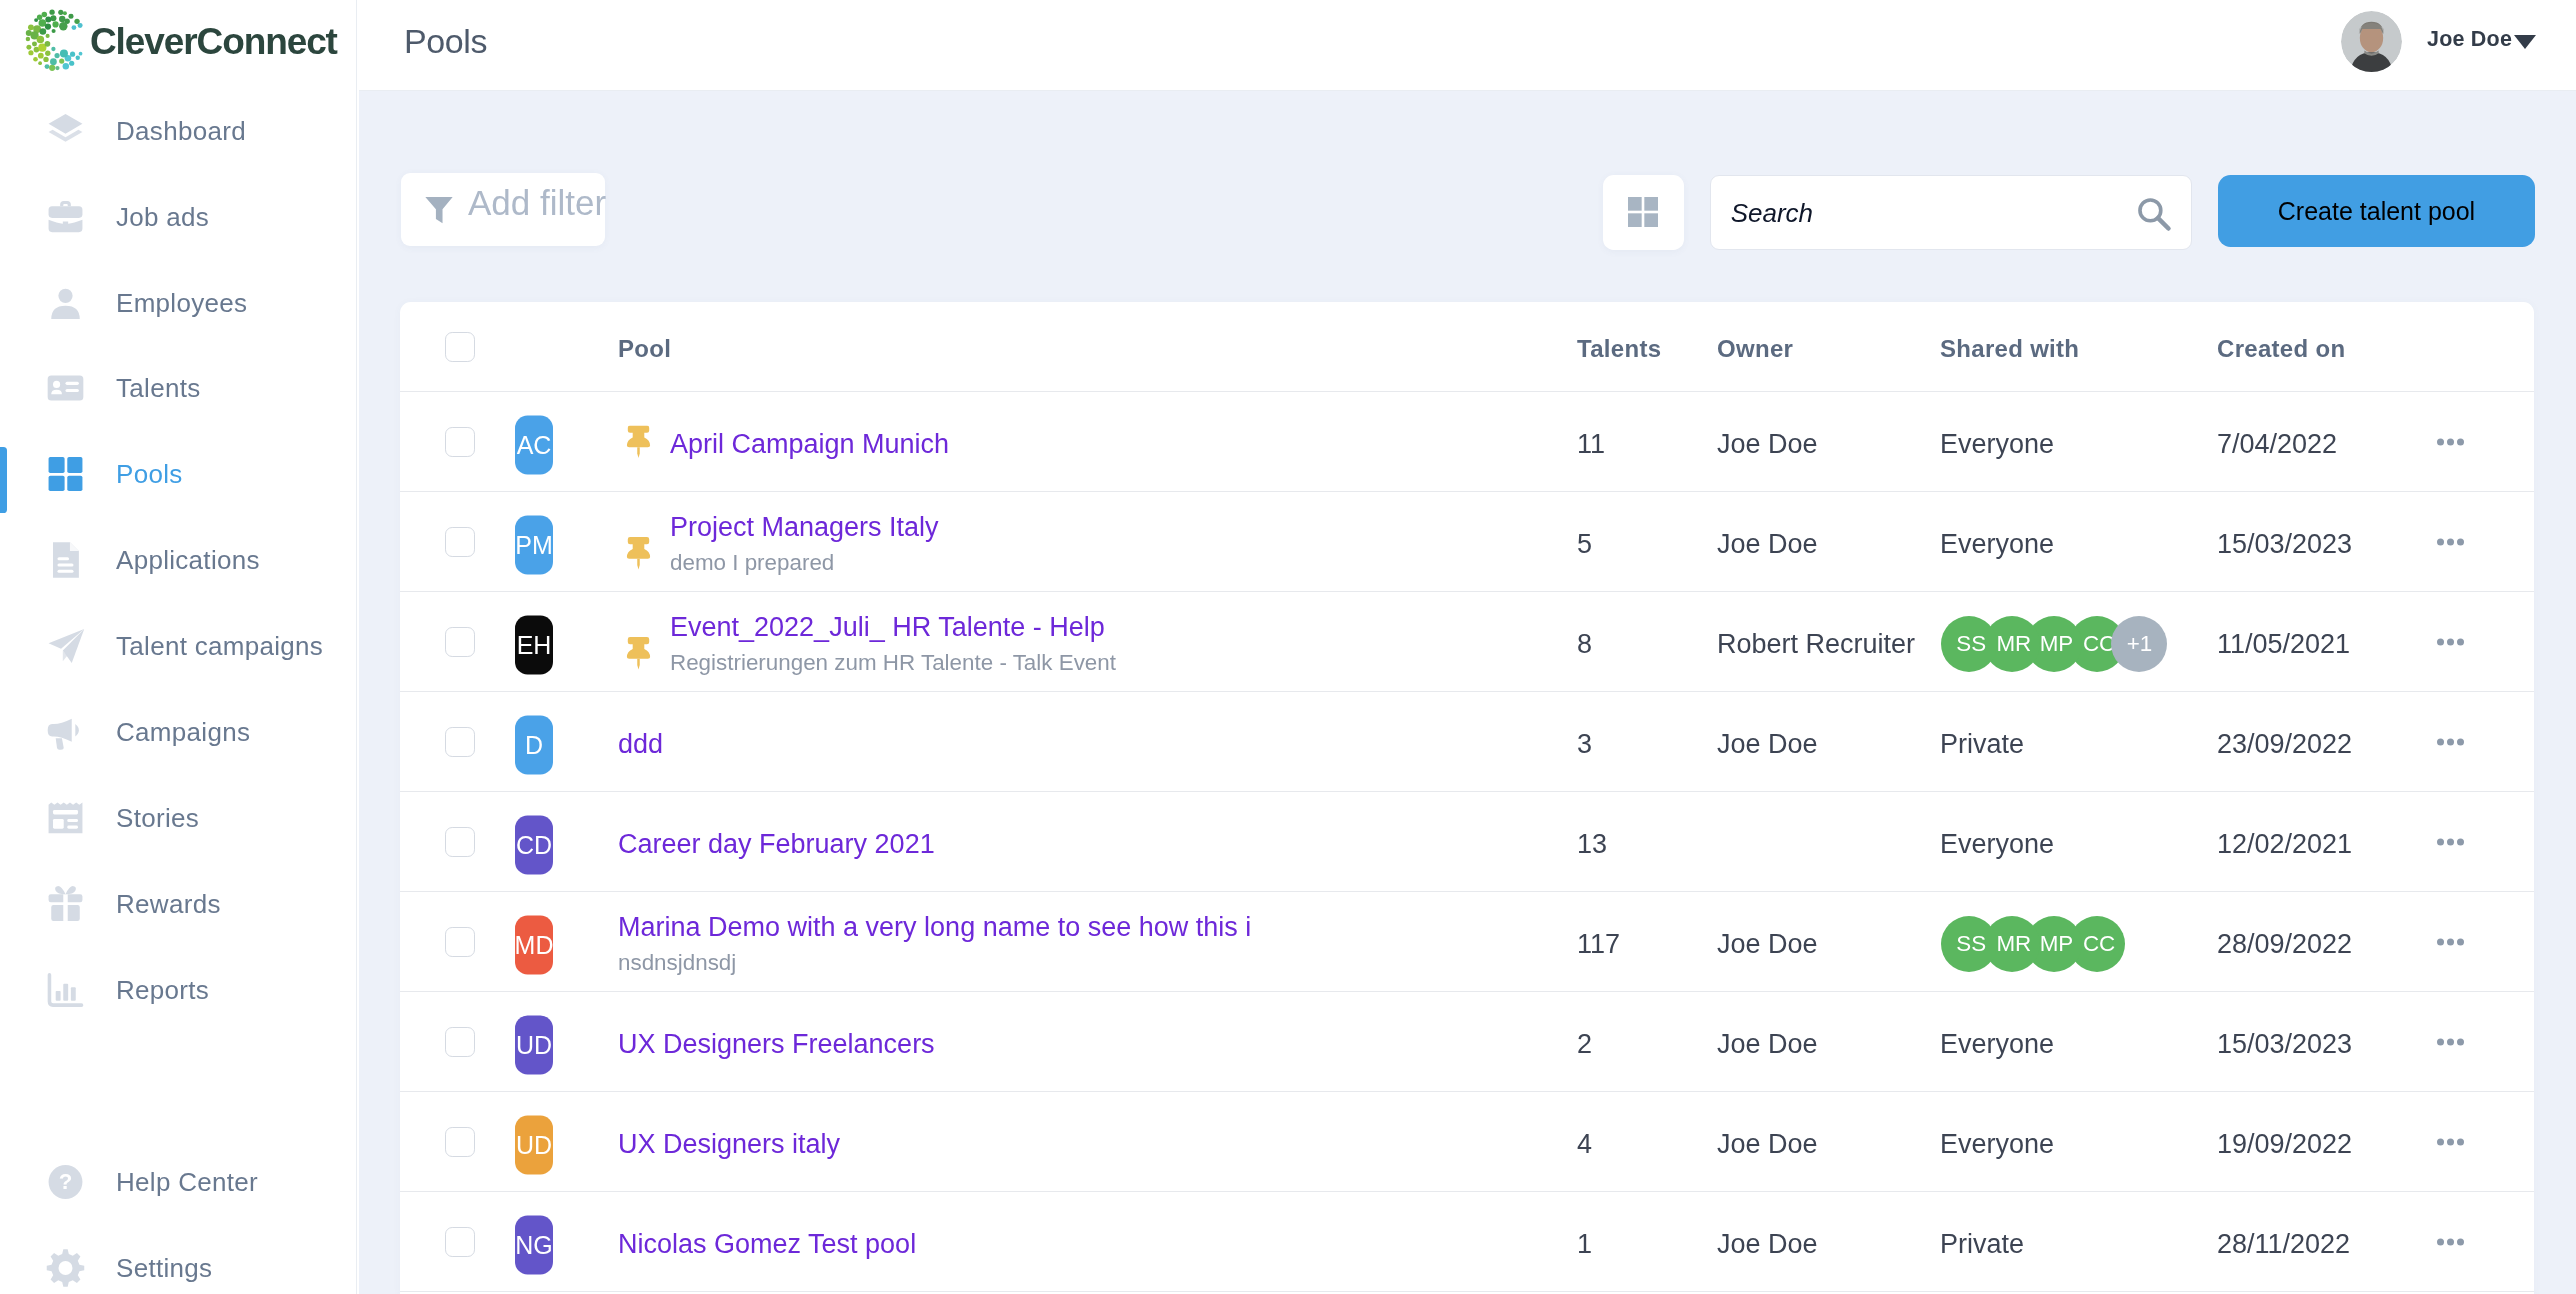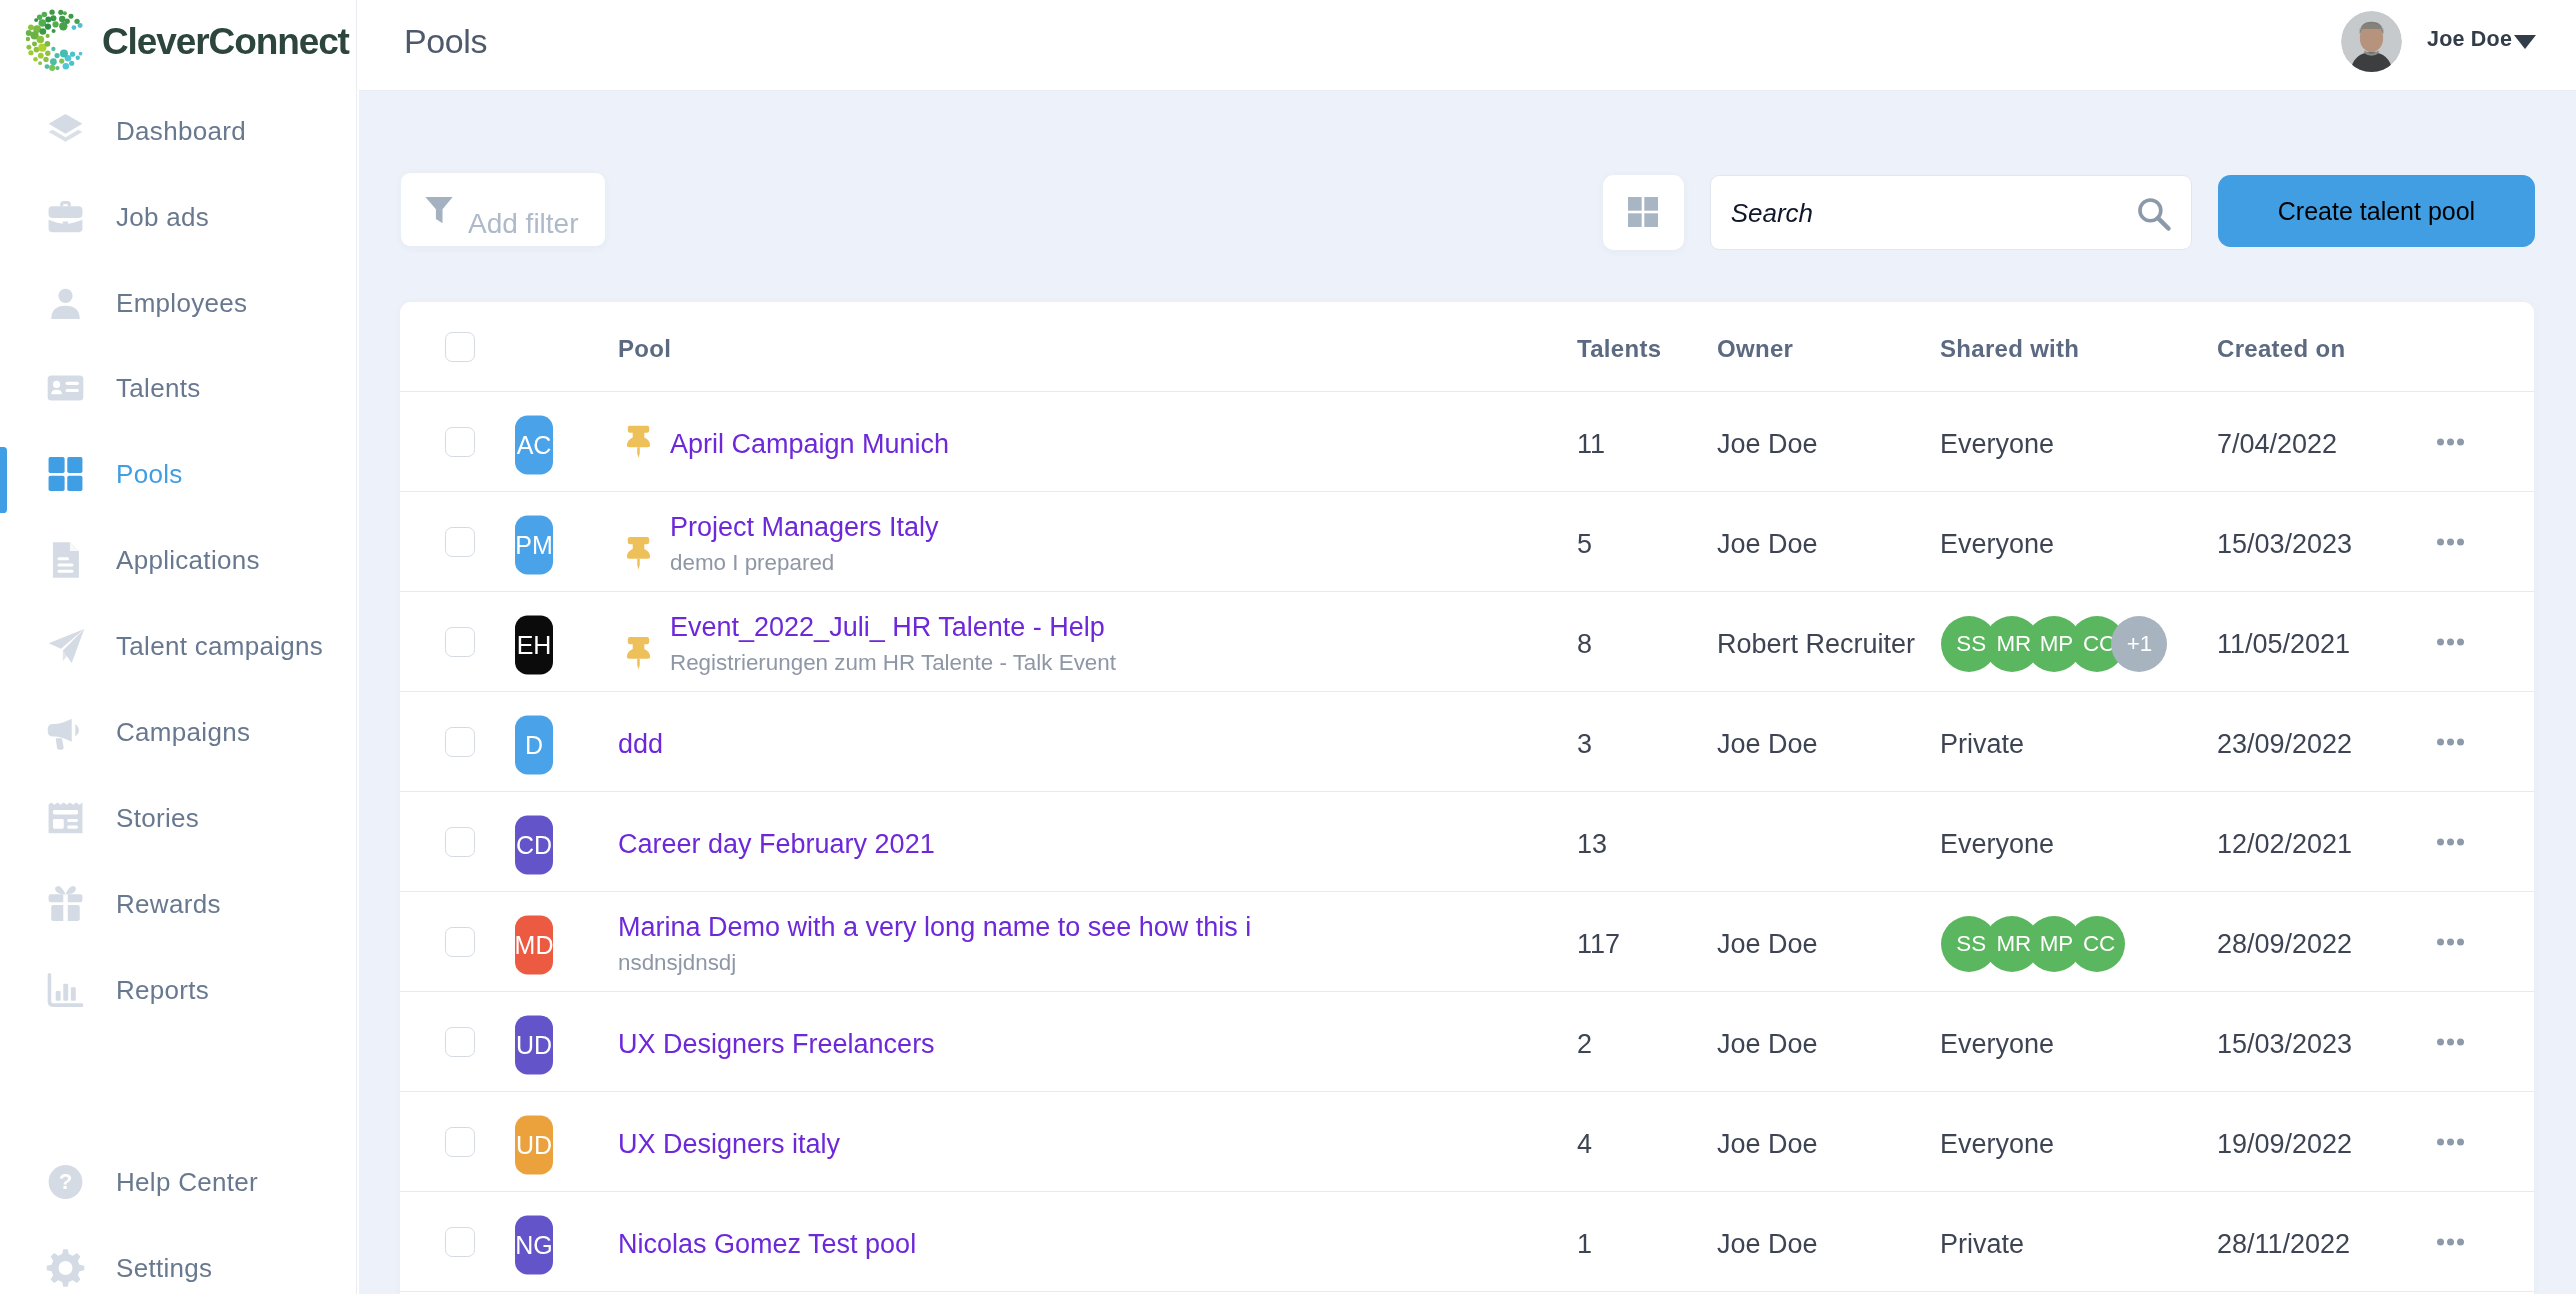--- a/index.html
+++ b/index.html
@@ -1,35 +1,35 @@
 <!DOCTYPE html>
 <html style="font-size:14.3px"><head>
 <meta charset="utf-8">
 <style>
 * { margin:0; padding:0; box-sizing:border-box; }
 html,body { width:2576px; height:1294px; overflow:hidden; font-family:"Liberation Sans", sans-serif; background:#fff; }
 .mainbg { position:absolute; left:359px; top:91px; width:2217px; height:1203px; background:#edf1f9; }
 
 .sidebar { position:absolute; left:0; top:0; width:357px; height:1294px; background:#fff; border-right:1.8px solid #e9edf2; z-index:5; }
 .logo { position:absolute; left:23px; top:4.5px; }
-.logotext { position:absolute; left:90px; top:20.6px; font-size:37px; line-height:42px; font-weight:700; color:#2c463e; letter-spacing:-1.1px;margin-left:12px; }
+.logotext { position:absolute; left:90px; top:20.6px; font-size:37px; line-height:42px; font-weight:700; color:#2c463e; letter-spacing:-1.1px; }
 .navitem { position:absolute; left:0; width:357px; height:86px; }
 .navitem .nicon { position:absolute; left:45px; top:50%; transform:translateY(-50%); width:41px; height:41px; }
 .navitem .nlabel { position:absolute; left:116px; top:50%; transform:translateY(-50%); font-size:26px; color:#68788f; letter-spacing:0.3px; }
 .navitem.active .nlabel { color:#3f9ee4; }
 .activebar { position:absolute; left:0px; top:447px; width:7.2px; height:66px; background:#3f9ee4; border-radius:0 3.6px 3.6px 0; }
 
 .header { position:absolute; left:359px; top:0; width:2217px; height:91px; background:#fff; border-bottom:1.8px solid #e9edf2; }
 .htitle { position:absolute; left:45px; top:21.5px; font-size:34px; line-height:39px; color:#4e5a6b; font-weight:400; letter-spacing:-0.4px; }
 .havatar { position:absolute; left:1982px; top:10.7px; width:61px; height:61px; border-radius:50%; overflow:hidden; }
 .hname { position:absolute; left:2068px; top:27px; font-size:21.5px; line-height:24px; font-weight:700; color:#333c49; letter-spacing:0.2px; }
 .hcaret { position:absolute; left:2155px; top:35px; width:0; height:0; border-left:11.6px solid transparent; border-right:11.6px solid transparent; border-top:14.3px solid #333c49; }
 
 .btn-filter { position:absolute; left:401px; top:173px; width:204px; height:73px; background:#fff; border-radius:9px; box-shadow:0 1.8px 7.2px rgba(80,100,140,0.05); }
-.btn-filter span { position:absolute; left:67px; top:35px; font-size:28px; color:#aeb9c9; white-space:nowrap; }
+.btn-filter span { position:absolute; left:67px; top:10px; font-size:35px; color:#aeb9c9; white-space:nowrap; }
 .btn-grid { position:absolute; left:1603px; top:175px; width:81px; height:75px; background:#fff; border-radius:10.7px; box-shadow:0 1.8px 7.2px rgba(80,100,140,0.05); }
 .search { position:absolute; left:1710px; top:175px; width:482px; height:75px; background:#fff; border:1.8px solid #e2e6ee; border-radius:9px; }
 .search span { position:absolute; left:19.7px; top:22.4px; font-size:26px; color:#0f172a;font-style:italic; }
 .btn-create { position:absolute; left:2218px; top:175px; width:317px; height:72px; background:#419ee3; border-radius:12.5px; color:#000000; font-size:25px; text-align:center; line-height:72px; }
 
 .card { position:absolute; left:400px; top:302px; width:2134px; height:993px; background:#fff; border-radius:10.7px 10.7px 0 0; box-shadow:0 1.8px 9px rgba(80,100,140,0.04); }
 .thead { position:relative; height:90px; border-bottom:1.8px solid #e7e9ed; }
 .th { position:absolute; top:33px; font-size:24px; font-weight:700; color:#5b6a80; letter-spacing:0.3px; }
 .row { position:relative; height:100px; border-bottom:1.8px solid #e7e9ed; }
 

